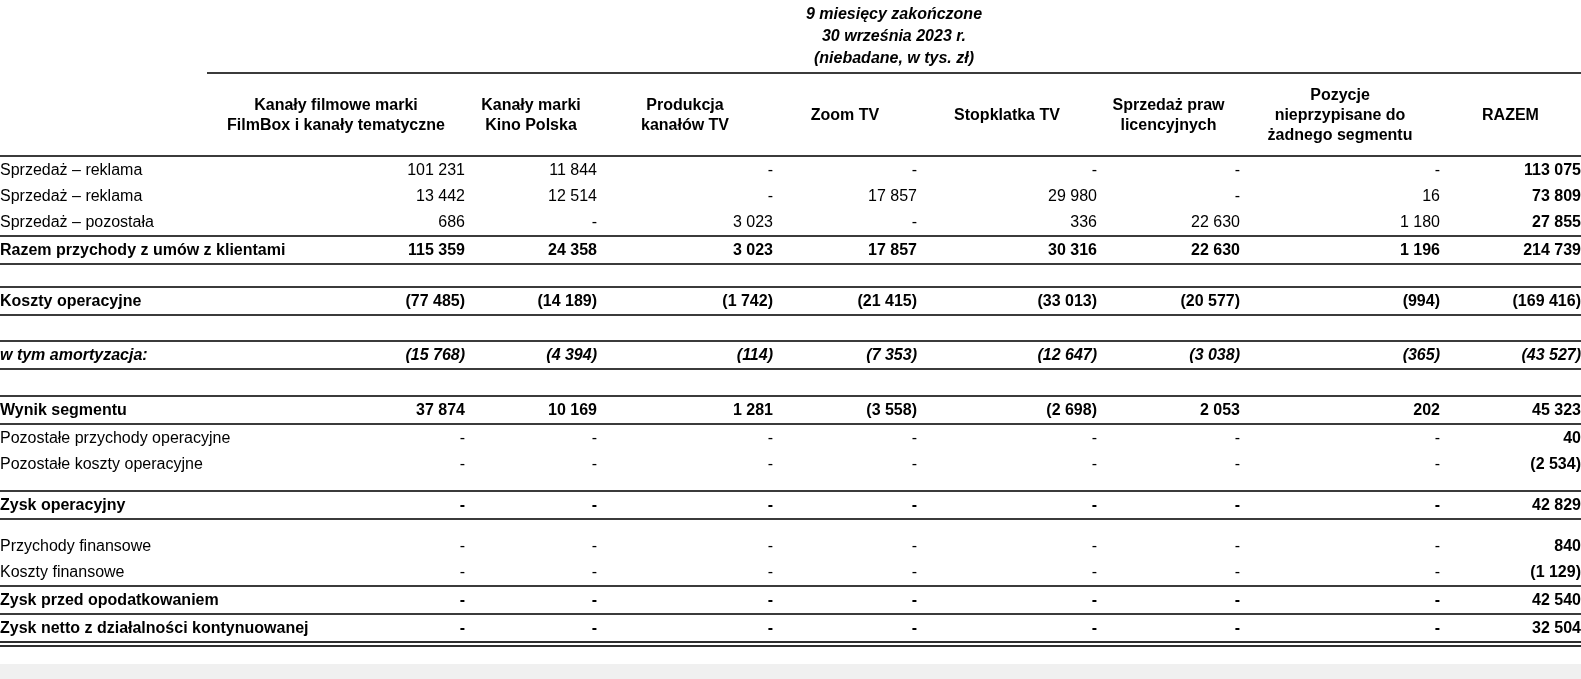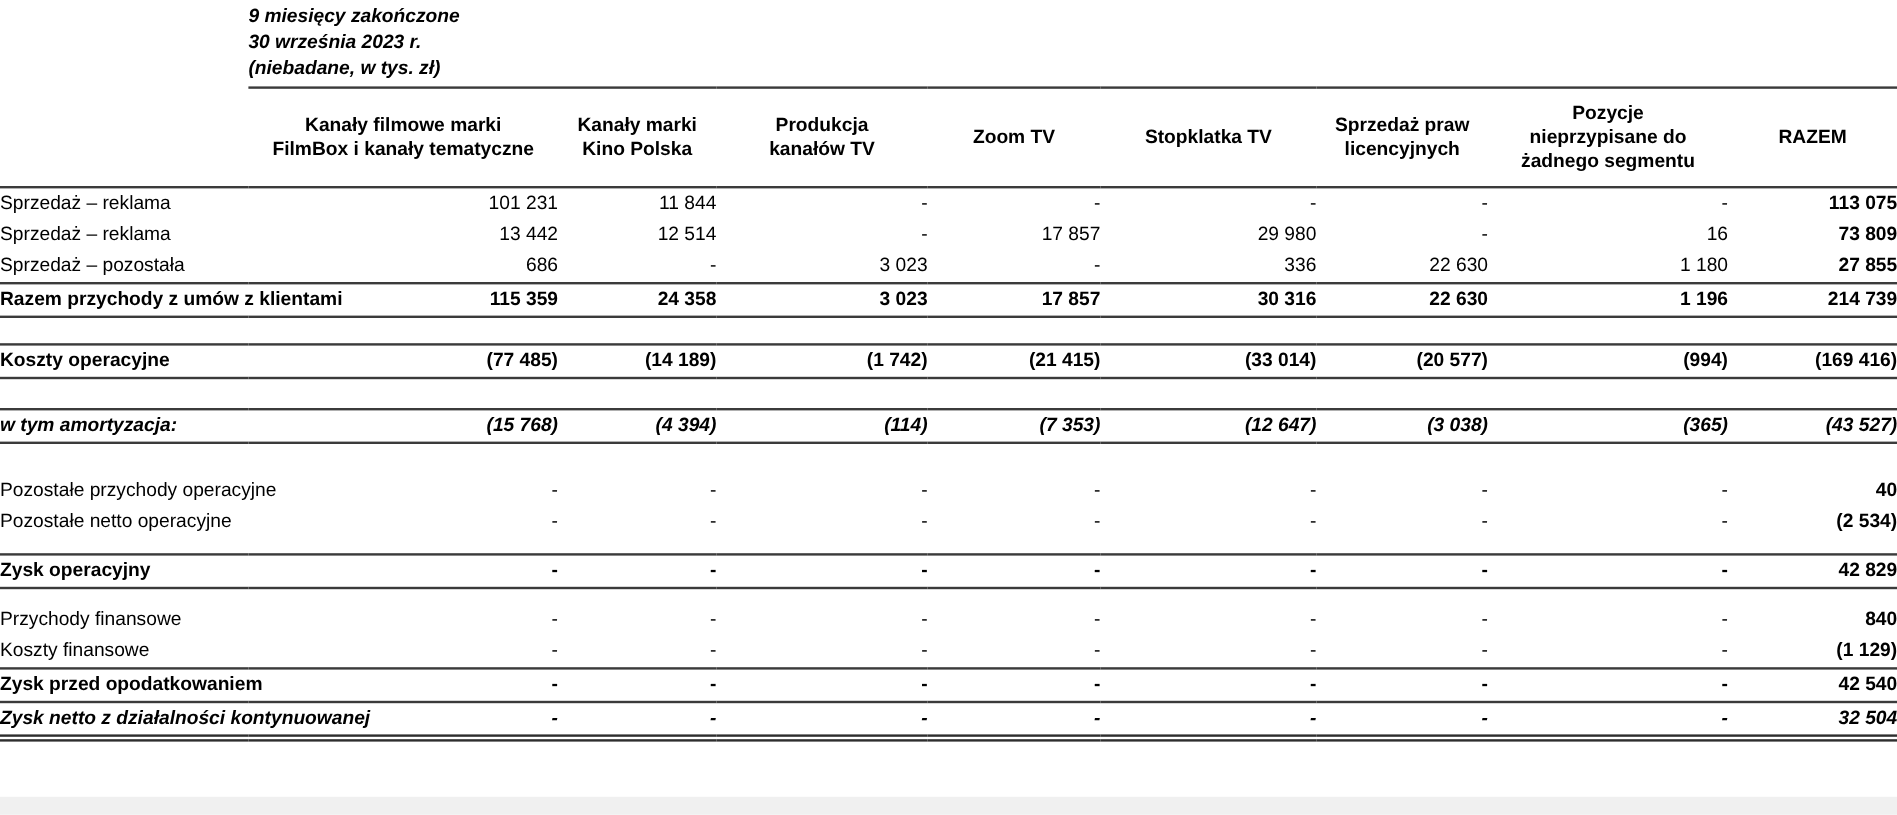--- a/index.html
+++ b/index.html
@@ -18,20 +18,21 @@
     position: relative;
     width: 1581px;
     height: 679px;
     background: #ffffff;
   }
   .period-header {
     position: absolute;
     top: 3px;
     left: 207px;
     width: 1374px;
+    text-align: center;
     font-weight: bold;
     font-style: italic;
     font-size: 16px;
     line-height: 22px;
     white-space: pre-line;
   }
   table.seg {
     position: absolute;
     top: 72px;
     left: 0;
@@ -72,21 +73,21 @@
     padding-right: 10px;
     white-space: nowrap;
   }
   td.razem {
     font-weight: bold;
   }
   tr.bold td { font-weight: bold; }
   tr.bolditalic td { font-weight: bold; font-style: italic; }
   tr.bt td { border-top: 2px solid #3b3b3b; margin-top: 29px; }
   tr.bb td { border-bottom: 2px solid #3b3b3b; }
-  tr.dbb td { border-bottom: 6px double #2e2e2e; font-style: italic; }
+  tr.dbb td { border-bottom: 6px double #2e2e2e; }
   tr.spacer td { height: auto; line-height: 0; }
   .bottom-strip {
     position: absolute;
     left: 0;
     bottom: 0;
     width: 1581px;
     height: 15px;
     background: #f0f0f0;
   }
 </style>
@@ -177,21 +178,21 @@
         </tr>
         <tr class="spacer">
           <td colspan="9" style="height: 23px;"></td>
         </tr>
         <tr class="bold bt bb">
           <td class="label">Koszty operacyjne</td>
           <td class="num">(77 485)</td>
           <td class="num">(14 189)</td>
           <td class="num">(1 742)</td>
           <td class="num">(21 415)</td>
-          <td class="num">(33 014)</td>
+          <td class="num">(33 013)</td>
           <td class="num">(20 577)</td>
           <td class="num">(994)</td>
           <td class="num razem">(169 416)</td>
         </tr>
         <tr class="spacer">
           <td colspan="9" style="height: 26px;"></td>
         </tr>
         <tr class="bolditalic bt bb">
           <td class="label">w tym amortyzacja:</td>
           <td class="num">(15 768)</td>
@@ -199,33 +200,44 @@
           <td class="num">(114)</td>
           <td class="num">(7 353)</td>
           <td class="num">(12 647)</td>
           <td class="num">(3 038)</td>
           <td class="num">(365)</td>
           <td class="num razem">(43 527)</td>
         </tr>
         <tr class="spacer">
           <td colspan="9" style="height: 27px;"></td>
         </tr>
+        <tr class="bold bt bb">
+          <td class="label">Wynik segmentu</td>
+          <td class="num">37 874</td>
+          <td class="num">10 169</td>
+          <td class="num">1 281</td>
+          <td class="num">(3 558)</td>
+          <td class="num">(2 698)</td>
+          <td class="num">2 053</td>
+          <td class="num">202</td>
+          <td class="num razem">45 323</td>
+        </tr>
         <tr class="">
           <td class="label">Pozostałe przychody operacyjne</td>
           <td class="num">-</td>
           <td class="num">-</td>
           <td class="num">-</td>
           <td class="num">-</td>
           <td class="num">-</td>
           <td class="num">-</td>
           <td class="num">-</td>
           <td class="num razem">40</td>
         </tr>
         <tr class="">
-          <td class="label">Pozostałe netto operacyjne</td>
+          <td class="label">Pozostałe koszty operacyjne</td>
           <td class="num">-</td>
           <td class="num">-</td>
           <td class="num">-</td>
           <td class="num">-</td>
           <td class="num">-</td>
           <td class="num">-</td>
           <td class="num">-</td>
           <td class="num razem">(2 534)</td>
         </tr>
         <tr class="spacer">

